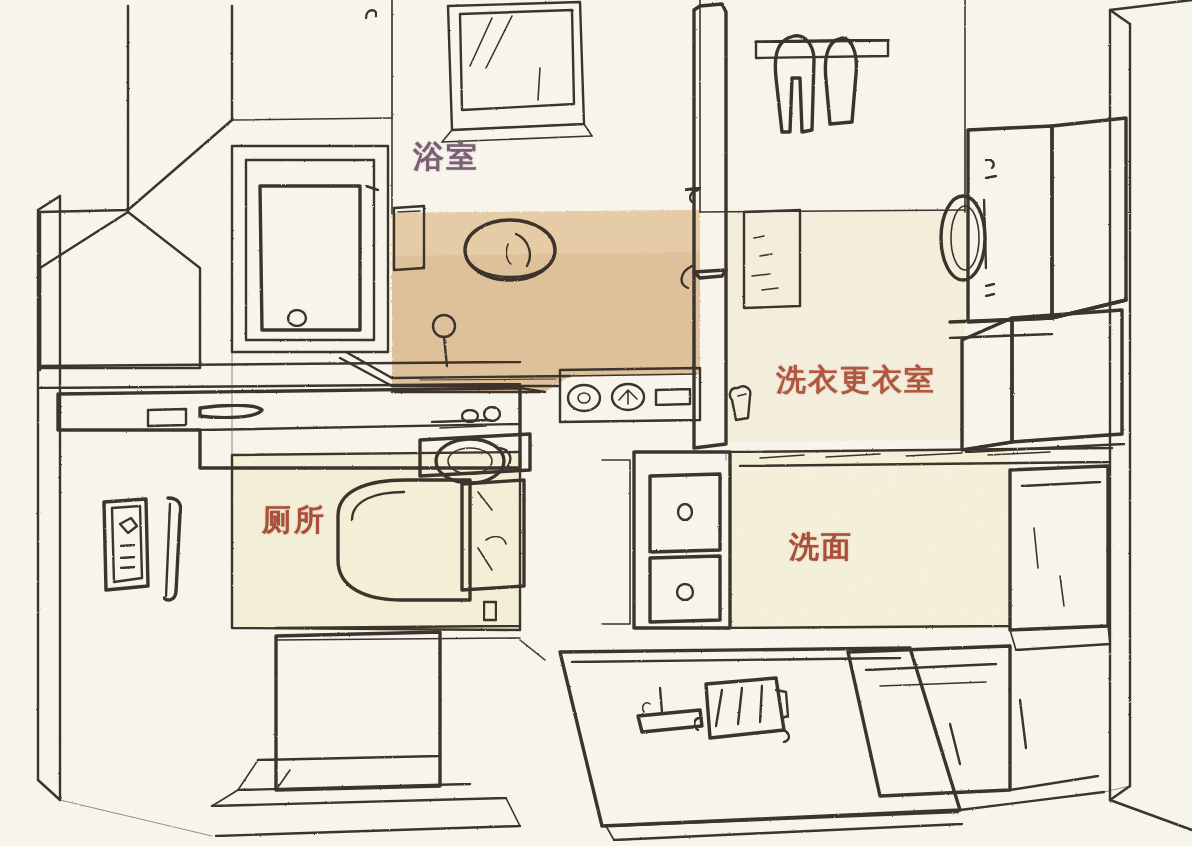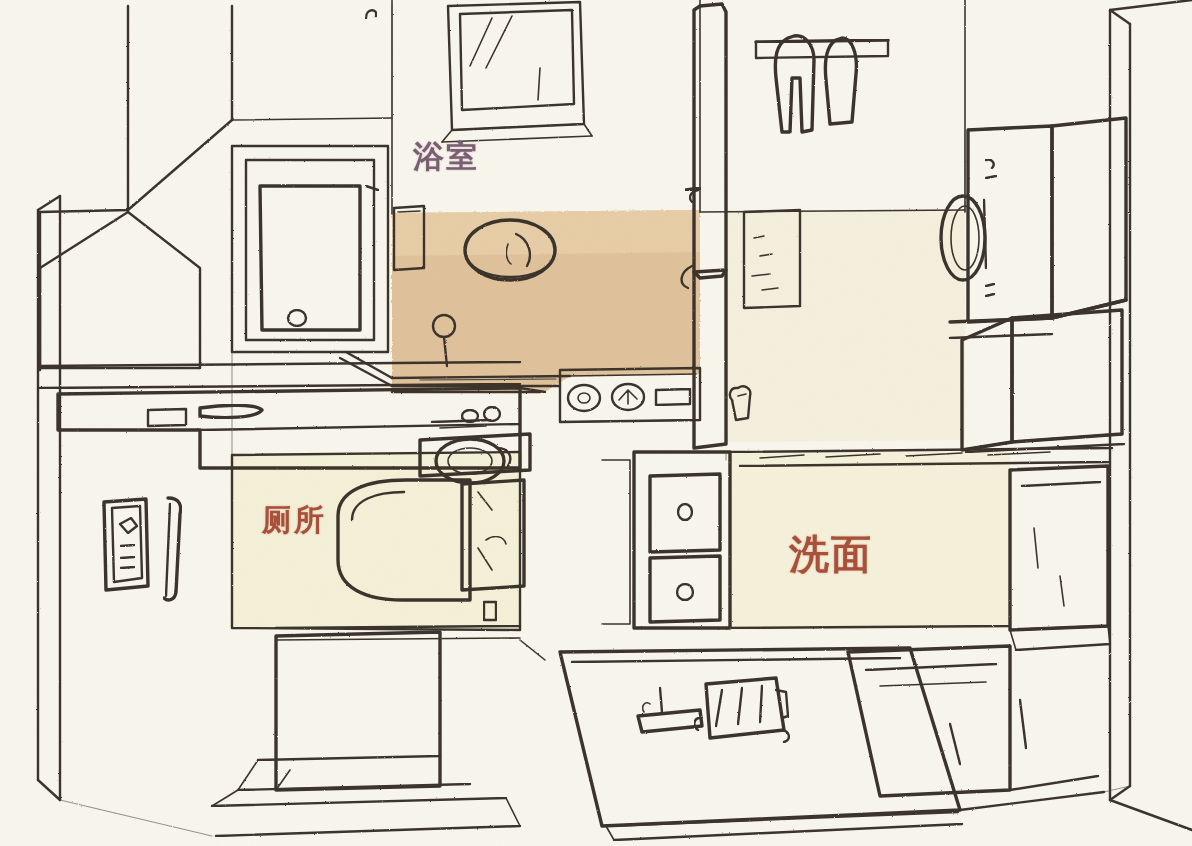--- a/index.html
+++ b/index.html
@@ -18,21 +18,21 @@
     letter-spacing:2px;
     white-space:nowrap;
     user-select:none;
   }
   #lbl-bath{left:413px;top:136px;font-size:31px;color:#7a5f72;
     text-shadow:0 0 2px rgba(160,120,150,.45);}
   #lbl-laundry{left:776px;top:360px;font-size:30px;color:#b0573f;
     text-shadow:0 0 2px rgba(170,80,60,.4);}
   #lbl-toilet{left:262px;top:500px;font-size:30px;color:#a8503a;
     text-shadow:0 0 2px rgba(170,80,60,.4);font-family:Liberation Mono, monospace;}
-  #lbl-basin{left:789px;top:527px;font-size:40px;color:#a8503a;
+  #lbl-basin{left:789px;top:527px;font-size:30px;color:#a8503a;
     text-shadow:0 0 2px rgba(170,80,60,.4);}
 </style>
 </head>
 <body>
 
 <div id="stage">
 
   <svg id="sketch" viewBox="0 0 1192 846" xmlns="http://www.w3.org/2000/svg">
     <defs>
       <filter id="rough" x="-6%" y="-6%" width="112%" height="112%">
@@ -387,18 +387,19 @@
       <path d="M726 460 L726 452"></path>
       <path d="M60 800 L212 836"></path>
       <path d="M1130 786 L1104 792"></path>
     </g>
 
     <rect x="0" y="0" width="1192" height="846" filter="url(#paper)" opacity="0.5" pointer-events="none"></rect>
   </svg>
 
   <div class="room-label" id="lbl-bath">浴室</div>
 
+  <div class="room-label" id="lbl-laundry">洗衣更衣室</div>
 
   <div class="room-label" id="lbl-toilet">厕所</div>
 
   <div class="room-label" id="lbl-basin">洗面</div>
 
 </div>
 
 </body></html>

